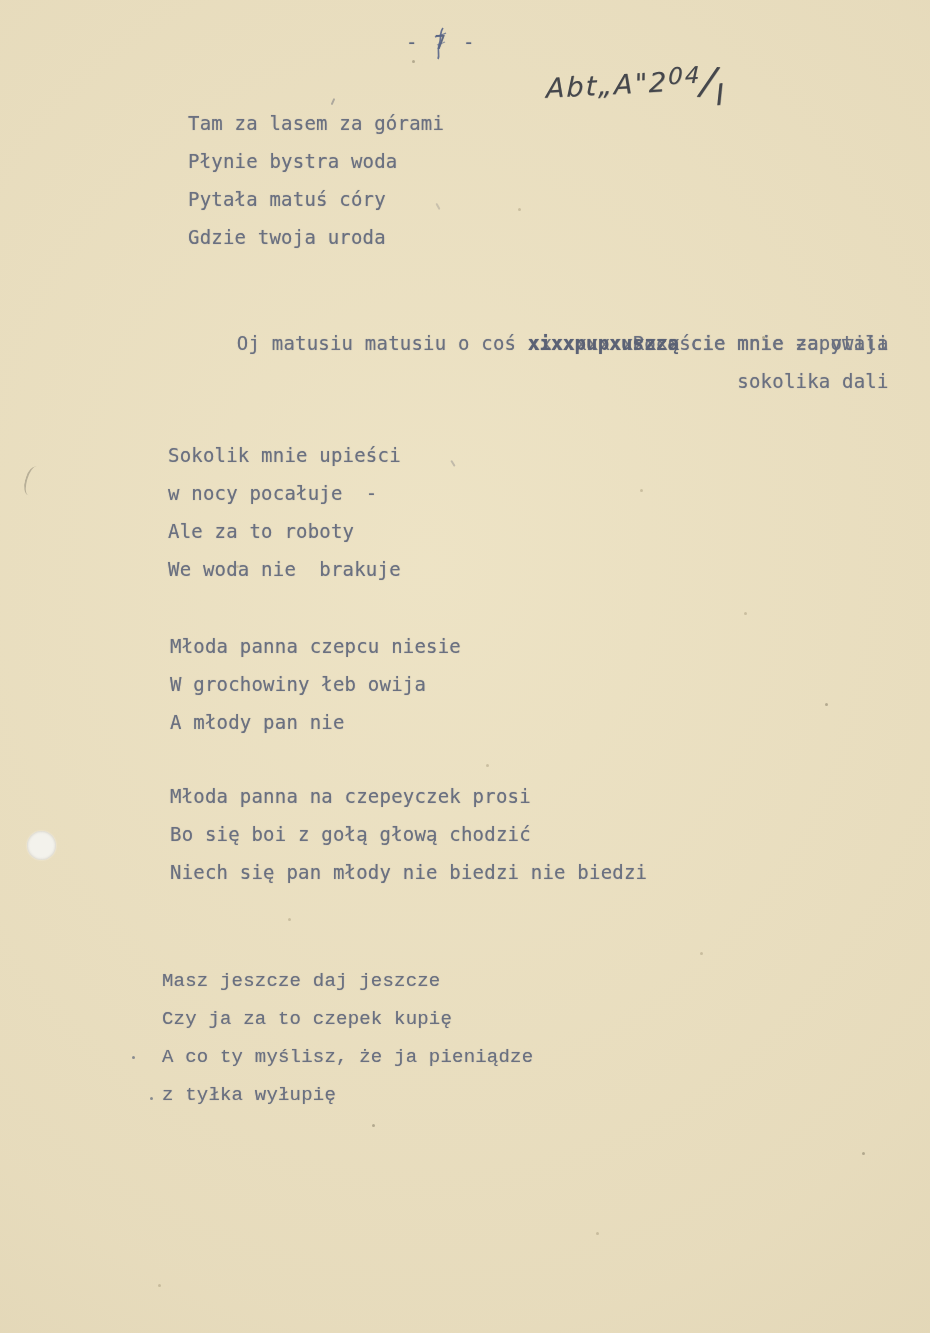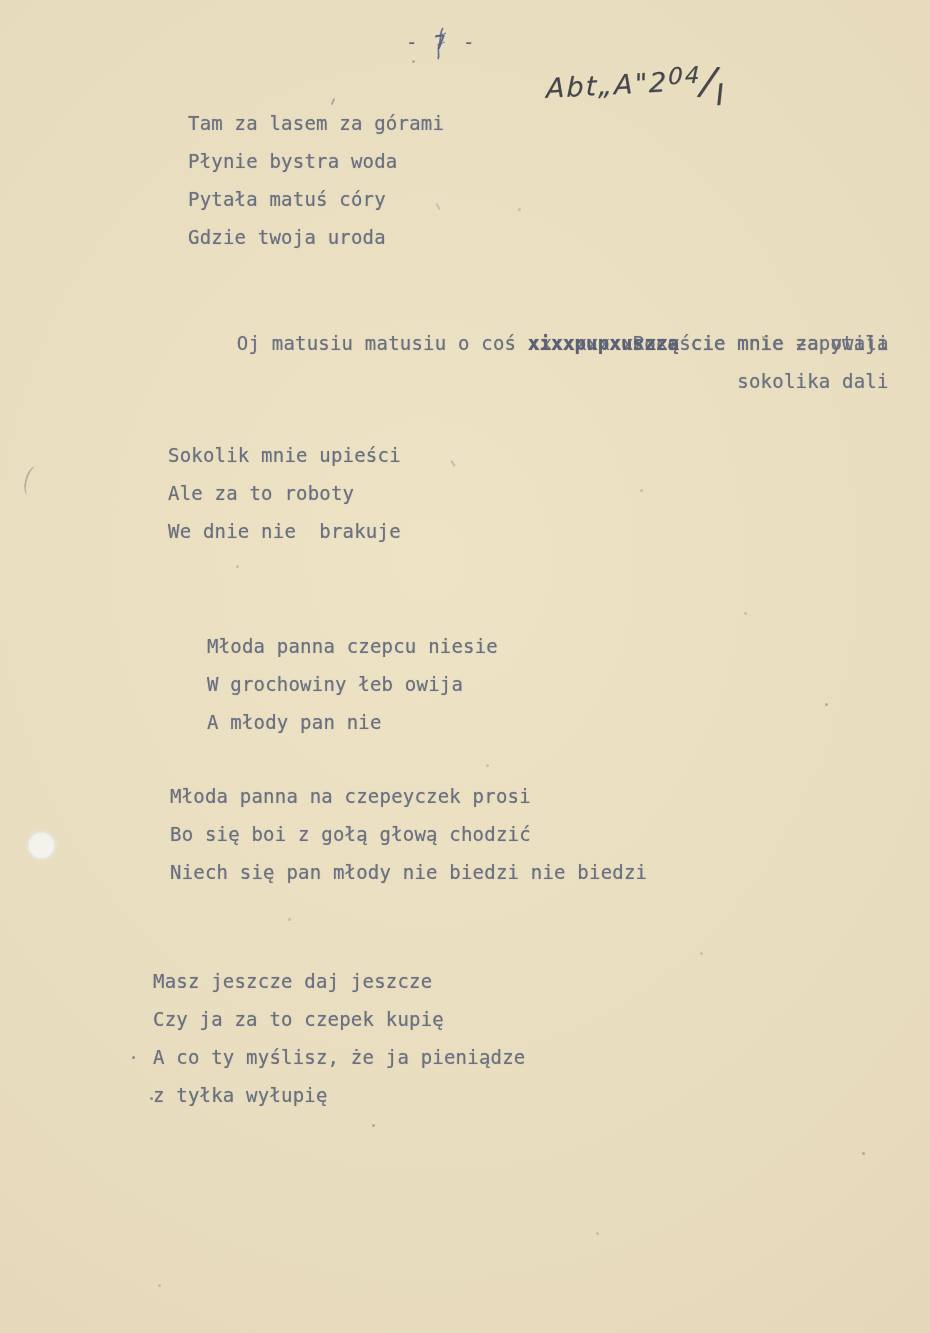--- a/index.html
+++ b/index.html
@@ -95,37 +95,38 @@
   <div class="stanza" style="left:167px; top:286px;text-align:right;">
     <div class="line">
       <span>Oj matusiu matusiu o coś </span><span class="ov"><span>xixxpupxuszzą</span><span class="ov-top">xxxxxxxxxxxxx</span></span><span> cie mnie zapytali</span>
     </div>
     <div class="line">Pocoście mnie ƶa owija</div>
     <div class="line">sokolika dali</div>
   </div>
 
   <div class="stanza" style="left:168px; top:436px;">
     <div class="line">Sokolik mnie upieści</div>
+    <div class="line">w nocy pocałuje  -</div>
     <div class="line">Ale za to roboty</div>
-    <div class="line">We dnie nie  brakuje</div>
+    <div class="line">We woda nie  brakuje</div>
   </div>
 
-  <div class="stanza" style="left:170px; top:627px;margin-left:37px;">
+  <div class="stanza" style="left:170px; top:627px;">
     <div class="line">Młoda panna czepcu niesie</div>
     <div class="line">W grochowiny łeb owija</div>
     <div class="line">A młody pan nie</div>
   </div>
 
   <div class="stanza" style="left:170px; top:777px;">
     <div class="line">Młoda panna na czepeyczek prosi</div>
     <div class="line">Bo się boi z gołą głową chodzić</div>
     <div class="line">Niech się pan młody nie biedzi nie biedzi</div>
   </div>
 
-  <div class="stanza" style="left:153px; top:962px;">
+  <div class="stanza" style="left:162px; top:962px;font-family:Liberation Mono, monospace;">
     <div class="line">Masz jeszcze daj jeszcze</div>
     <div class="line">Czy ja za to czepek kupię</div>
     <div class="line">A co ty myślisz, że ja pieniądze</div>
     <div class="line">z tyłka wyłupię</div>
   </div>
 
   <div class="hole"></div>
   <div class="pencil-arc"></div>
   <div class="typedot" style="left:132px; top:1056px;"></div>
   <div class="typedot" style="left:150px; top:1097px;"></div>

